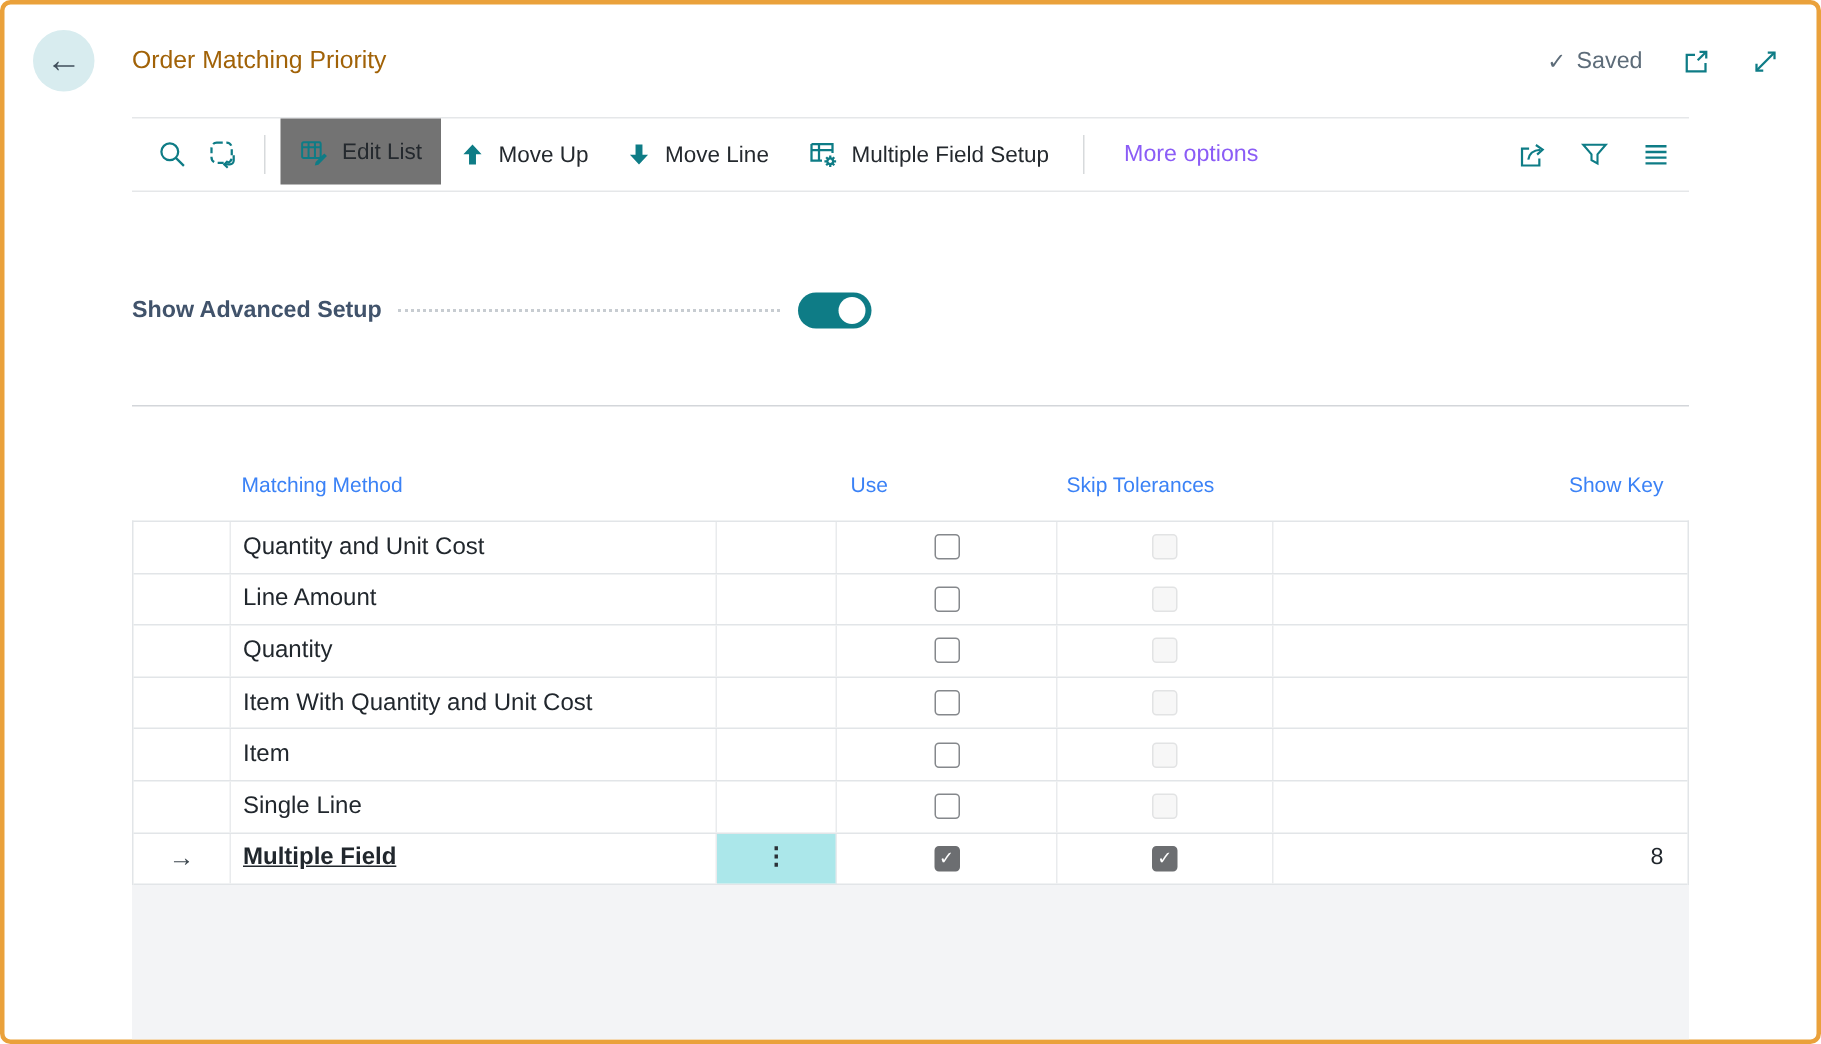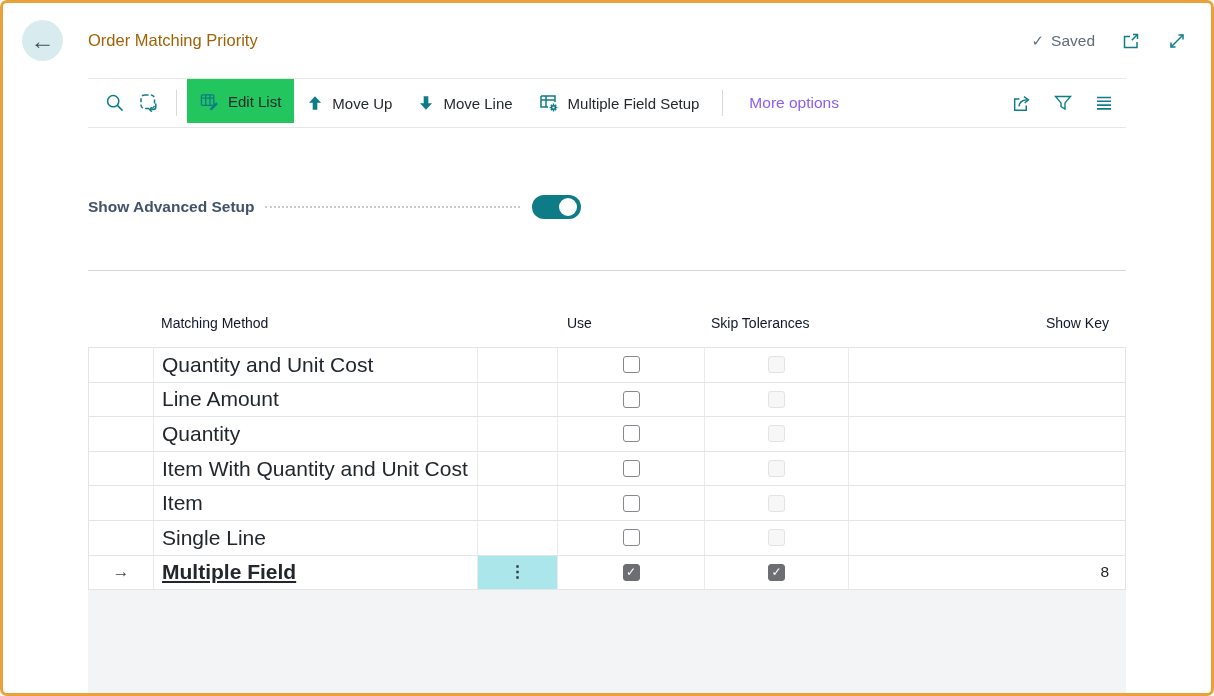--- a/index.html
+++ b/index.html
@@ -36,51 +36,51 @@
     border-top:1px solid #E5E7E9; border-bottom:1px solid #E5E7E9;
     display:flex; align-items:center;
     padding-left:10px; padding-right:12px;
   }
   .tb-icon { width:34px; display:flex; justify-content:center; cursor:pointer; }
   .tb-sep { width:1px; height:26px; background:#D7DADC; margin:0 10px; flex:none; }
   .tb-btn {
     display:flex; align-items:center; gap:9px; padding:0 13px;
     font-size:15px; color:#24292E; height:100%; cursor:pointer; white-space:nowrap;
   }
-  .tb-btn.active { background:#22c55e; height:44px; align-self:flex-start; }
+  .tb-btn.active { background:#737373; height:44px; align-self:flex-start; }
   .tb-more { font-size:15.5px; color:#8b5cf6; padding:0 16px; cursor:pointer; white-space:nowrap; }
   .tb-right { margin-left:auto; display:flex; align-items:center; gap:21px; }
 
   
   .toggle-row { margin:67px 0 0 85px; width:493px; display:flex; align-items:center;font-weight:bold; }
   .adv-label { font-size:15.5px; color:#41536B; white-space:nowrap; }
   .leader { flex:1; height:0; border-bottom:2px dotted #C7CCD1; margin:0 12px 0 10px; }
   .toggle { width:49px; height:24px; border-radius:13px; background:#0E7C86; position:relative; cursor:pointer; flex:none; }
   .toggle .knob { position:absolute; top:3px; right:4px; width:18px; height:18px; border-radius:50%; background:#fff; }
 
   .divider { margin:51px 0 0 85px; width:1038px; border:0; border-top:1px solid #D3D6DA; }
 
   
   .grid { display:grid; grid-template-columns:65px 324px 80px 147px 144px 1fr; }
-  .thead { margin:40px 0 0 85px; width:1038px; font-size:14px; color:#0f172a; height:22px; }
+  .thead { margin:40px 0 0 85px; width:1038px; font-size:14px; color:#3b82f6; height:22px; }
   .th { display:flex; align-items:flex-end; padding-bottom:2px; cursor:pointer; }
   .th-method { padding-left:8px; }
   .th-use { padding-left:10px; }
   .th-skip { padding-left:7px; }
   .th-index { justify-content:flex-end; padding-right:17px; }
 
   .table {
     margin:14px 0 0 85px; width:1038px;
     border-top:1px solid #E2E5E8; border-left:1px solid #E2E5E8; border-right:1px solid #E2E5E8;
   }
   .row { height:34.6px; border-bottom:1px solid #E2E5E8; }
   .row > div { border-right:1px solid #E9EBED; display:flex; align-items:center; }
   .row > div:last-child { border-right:none; }
   .cell-sel { justify-content:center; color:#3E4850; font-size:17px; cursor:pointer; }
-  .cell-method { padding-left:8px; font-size:21px; color:#21272D; cursor:pointer; }
+  .cell-method { padding-left:8px; font-size:16px; color:#21272D; cursor:pointer; }
   .cell-method .link.selected { text-decoration:underline;font-weight:bold; }
   .cell-menu { justify-content:center; cursor:pointer; }
   .cell-menu.selected { background:#ABE7EA; }
   .menu-dots { font-weight:700; color:#2A3137; font-size:16px; line-height:1; }
   .cell-use, .cell-skip { justify-content:center; }
   .cell-index { justify-content:flex-end; padding-right:16px; font-size:15.5px; color:#21272D; cursor:text; }
 
   .checkbox {
     width:17px; height:17px; border:1px solid #85888C; border-radius:3px; background:#fff;
     display:flex; align-items:center; justify-content:center;

